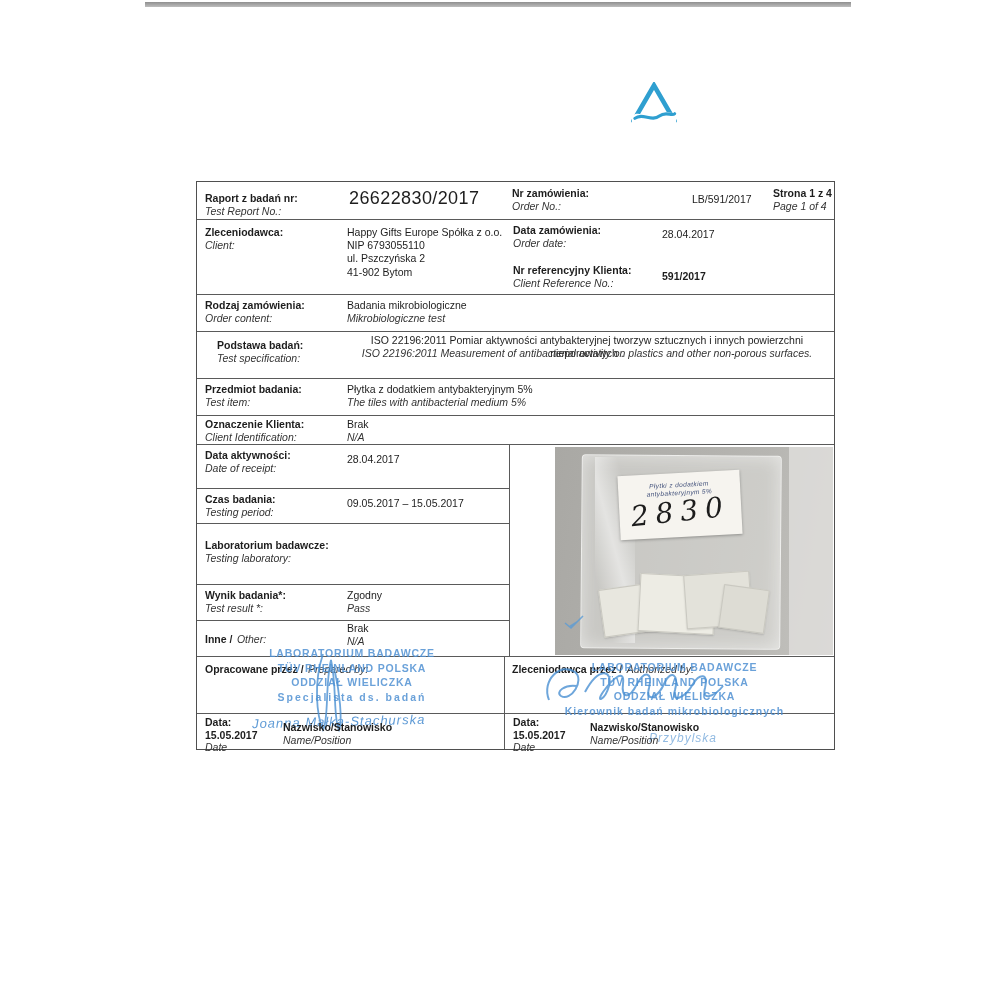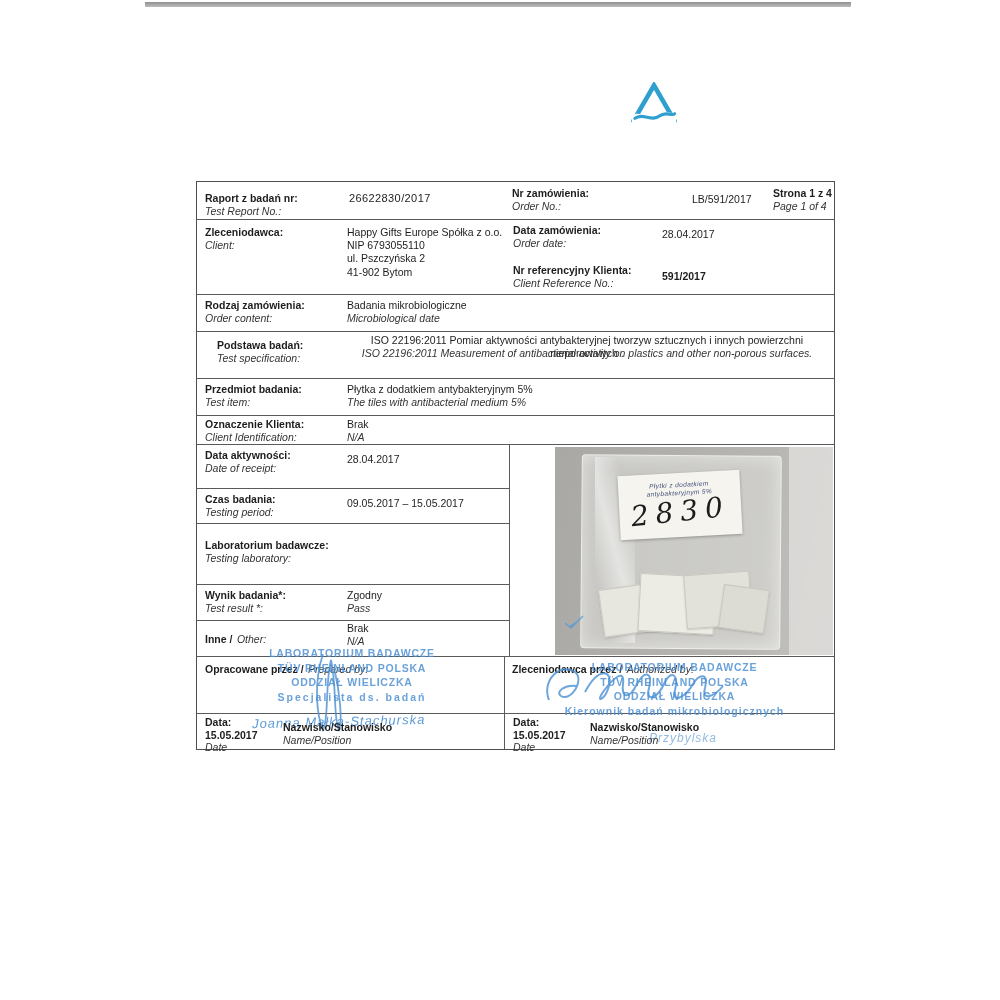--- a/index.html
+++ b/index.html
@@ -14,21 +14,21 @@
   
   .tbl{left:196px;top:181px;width:637px;height:567px;border:1px solid #4f4f4f;}
   .hl{position:absolute;height:1px;background:#5a5a5a;}
   .vl{position:absolute;width:1px;background:#5a5a5a;}
   .pl{font-weight:bold;font-size:10.5px;line-height:12.5px;color:#1d1d1d;white-space:nowrap;}
   .en{font-style:italic;font-size:10.5px;line-height:12.5px;color:#333;white-space:nowrap;}
   .v {font-size:10.5px;line-height:13.2px;color:#1d1d1d;}
   .vi{font-style:italic;color:#333;}
   .vb{font-weight:bold;}
   .wrap{white-space:normal;text-align:center;}
-  .big{font-size:11px;letter-spacing:0.4px;text-align:right;}
+  .big{font-size:18px;letter-spacing:0.4px;text-align:right;}
   
   .stamp{color:rgba(80,145,210,0.85);font-size:10.5px;font-weight:bold;letter-spacing:0.8px;
          text-align:center;line-height:14.6px;white-space:nowrap;}
   .hand{font-style:italic;color:#5f9bd6;}
   .hand2{font-style:italic;color:#93bbe2;}
   
   .photo{left:358px;top:265px;width:278px;height:208px;background:linear-gradient(100deg,#a9a8a4 0%,#b7b6b2 70%,#c6c5c1 100%);overflow:hidden;}
   .photo-light{right:0;top:0;width:44px;height:208px;background:#dedddA;opacity:0.85;}
   .bag{left:26px;top:8px;width:198px;height:192px;background:rgba(228,228,224,0.5);
        border:1px solid rgba(248,248,246,0.8);border-radius:4px;transform:rotate(0.5deg);
@@ -108,21 +108,21 @@
       <div class="pl">Nr referencyjny Klienta:</div>
       <div class="en">Client Reference No.:</div>
     </div>
     <div class="abs v vb" style="left:465px;top:88px;">591/2017</div>
 
     <div class="abs" style="left:8px;top:117px;">
       <div class="pl">Rodzaj zamówienia:</div>
       <div class="en">Order content:</div>
     </div>
     <div class="abs v" style="left:150px;top:117px;">Badania mikrobiologiczne</div>
-    <div class="abs v vi" style="left:150px;top:130px;">Microbiological date</div>
+    <div class="abs v vi" style="left:150px;top:130px;">Mikrobiologiczne test</div>
 
     <div class="abs" style="left:20px;top:157px;">
       <div class="pl">Podstawa badań:</div>
       <div class="en">Test specification:</div>
     </div>
     <div class="abs v wrap" style="left:150px;top:152px;width:480px;">ISO 22196:2011 Pomiar aktywności antybakteryjnej tworzyw sztucznych i innych powierzchni nieporowatych .</div>
     <div class="abs v vi wrap" style="left:150px;top:165px;width:480px;">ISO 22196:2011 Measurement of antibacterial activity on plastics and other non-porous surfaces.</div>
 
     <div class="abs" style="left:8px;top:201px;">
       <div class="pl">Przedmiot badania:</div>

